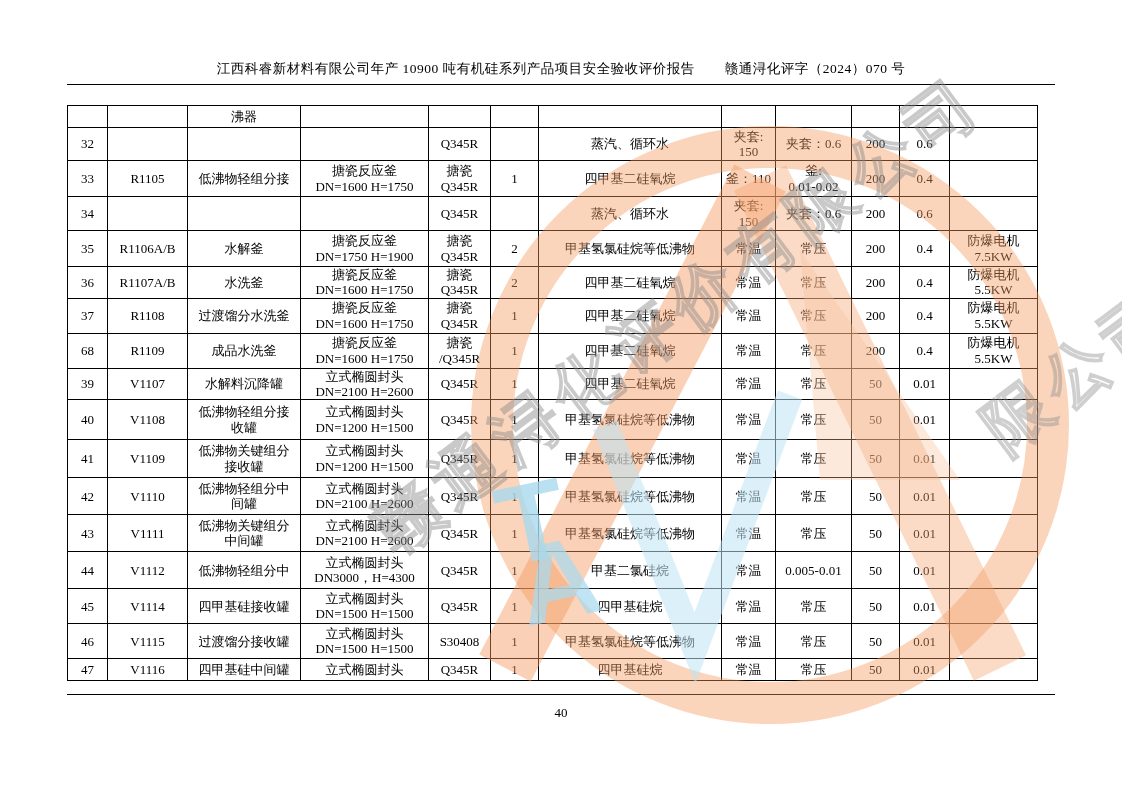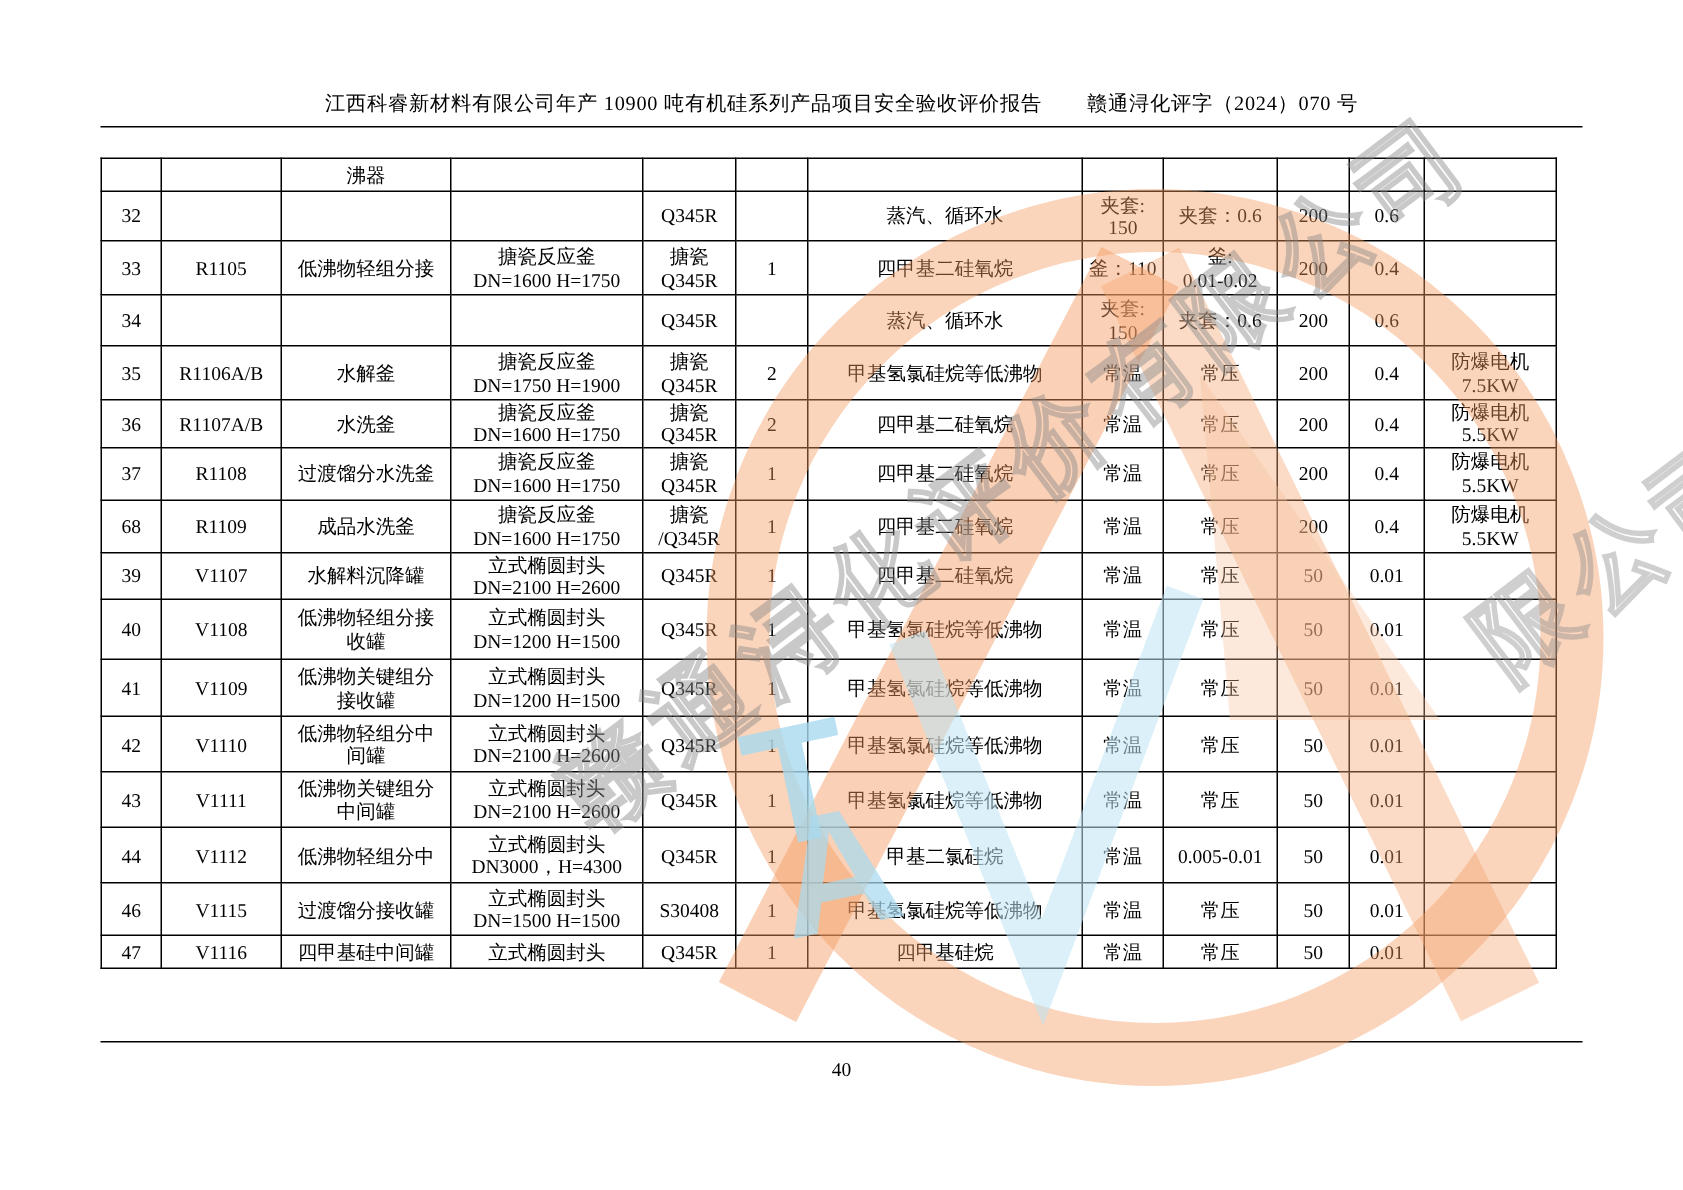--- a/index.html
+++ b/index.html
@@ -273,20 +273,35 @@
         <td>Q345R</td>
         <td>1</td>
         <td>甲基二氯硅烷</td>
         <td>常温</td>
         <td>0.005-0.01</td>
         <td>50</td>
         <td>0.01</td>
         <td></td>
       </tr>
       <tr style="height: 35px;">
+        <td>45</td>
+        <td>V1114</td>
+        <td>四甲基硅接收罐</td>
+        <td>立式椭圆封头
+DN=1500 H=1500</td>
+        <td>Q345R</td>
+        <td>1</td>
+        <td>四甲基硅烷</td>
+        <td>常温</td>
+        <td>常压</td>
+        <td>50</td>
+        <td>0.01</td>
+        <td></td>
+      </tr>
+      <tr style="height: 35px;">
         <td>46</td>
         <td>V1115</td>
         <td>过渡馏分接收罐</td>
         <td>立式椭圆封头
 DN=1500 H=1500</td>
         <td>S30408</td>
         <td>1</td>
         <td>甲基氢氯硅烷等低沸物</td>
         <td>常温</td>
         <td>常压</td>

